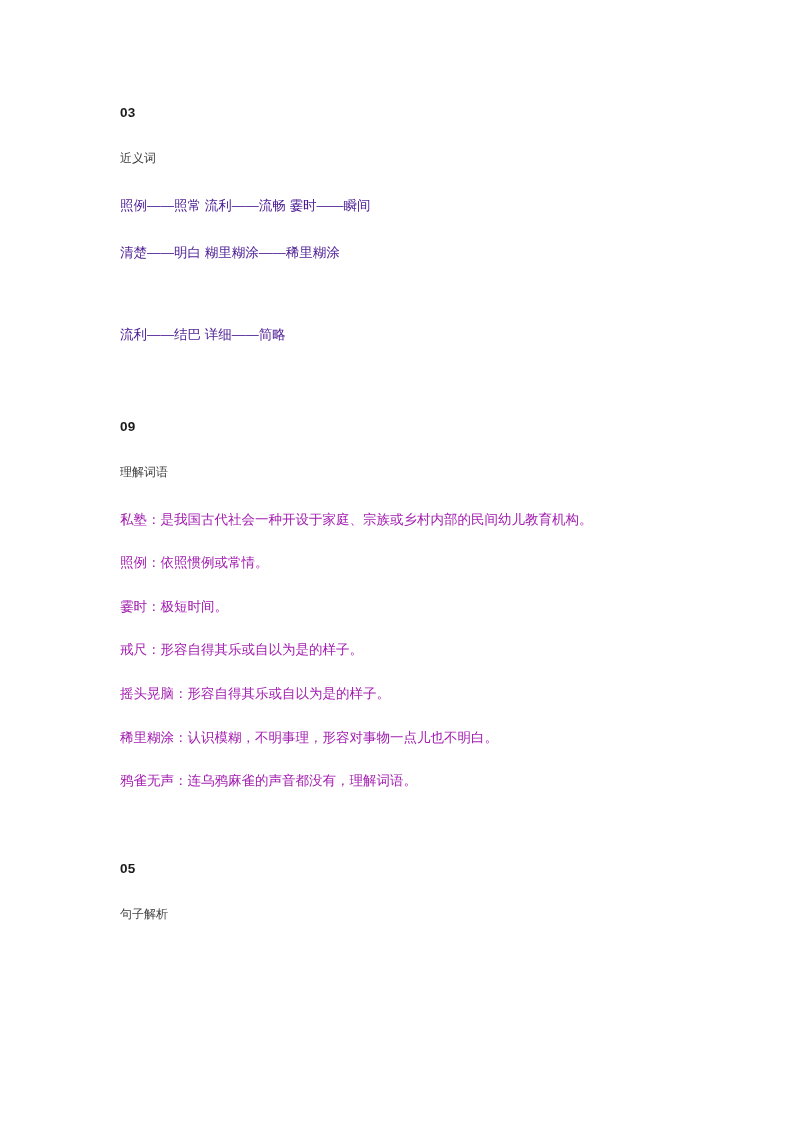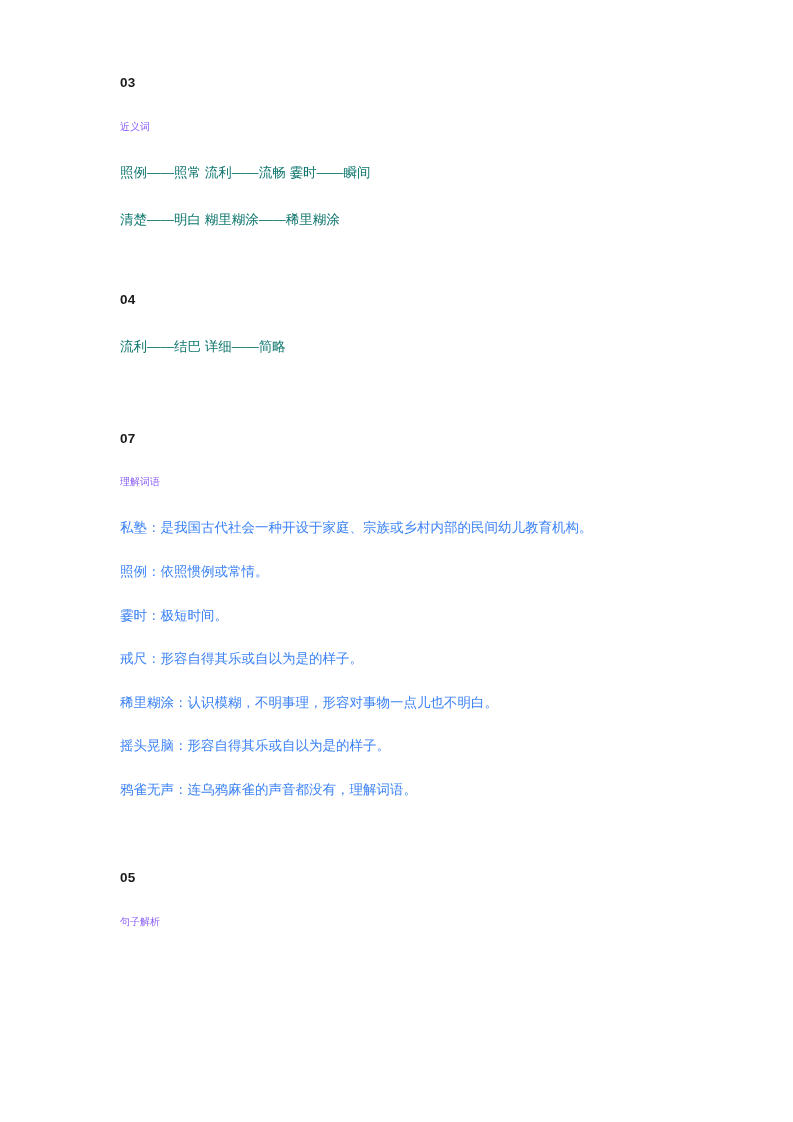--- a/index.html
+++ b/index.html
@@ -12,48 +12,48 @@
     height: 1122px;
     font-family: "Liberation Sans", "DejaVu Sans", sans-serif;
     color: #222222;
     -webkit-font-smoothing: antialiased;
   }
   .page {
     position: relative;
     width: 793px;
     height: 874px;
     box-sizing: border-box;
-    padding: 74px 120px 0 120px;
+    padding: 104px 120px 0 120px;
   }
   .section {
     margin: 0;
   }
   .section-number {
     font-size: 13.5px;
     font-weight: bold;
     color: #1a1a1a;
     letter-spacing: 0.3px;
     line-height: 1.4;
     margin: 0 0 26px 0;
   }
   .section-title {
-    font-size: 10px;
-    color: #8b5cf6;
+    font-size: 12px;
+    color: #404040;
     line-height: 1.5;
     margin: 16px 0 28px 0;
   }
   .para {
     font-size: 13.5px;
-    color: #0f766e;
+    color: #4c1d95;
     line-height: 1.6;
     margin: 0 0 26px 0;
   }
   .para-tight {
     font-size: 13.5px;
-    color: #3b82f6;
+    color: #a21caf;
     line-height: 1.6;
     margin: 0 0 22px 0;
   }
   .gap-lg { height: 34px; }
   .gap-xl { height: 46px; }
 </style>
 </head>
 <body>
 
 <div class="page">
@@ -61,35 +61,34 @@
   <div class="section">
     <div class="section-number">03</div>
     <div class="section-title">近义词</div>
     <div class="para">照例——照常  流利——流畅  霎时——瞬间</div>
     <div class="para">清楚——明白  糊里糊涂——稀里糊涂</div>
   </div>
 
   <div class="gap-lg"></div>
 
   <div class="section">
-    <div class="section-number">04</div>
     <div class="para">流利——结巴  详细——简略</div>
   </div>
 
   <div class="gap-xl"></div>
 
   <div class="section">
-    <div class="section-number">07</div>
+    <div class="section-number">09</div>
     <div class="section-title">理解词语</div>
     <div class="para-tight">私塾：是我国古代社会一种开设于家庭、宗族或乡村内部的民间幼儿教育机构。</div>
     <div class="para-tight">照例：依照惯例或常情。</div>
     <div class="para-tight">霎时：极短时间。</div>
     <div class="para-tight">戒尺：形容自得其乐或自以为是的样子。</div>
+    <div class="para-tight">摇头晃脑：形容自得其乐或自以为是的样子。</div>
     <div class="para-tight">稀里糊涂：认识模糊，不明事理，形容对事物一点儿也不明白。</div>
-    <div class="para-tight">摇头晃脑：形容自得其乐或自以为是的样子。</div>
     <div class="para-tight">鸦雀无声：连乌鸦麻雀的声音都没有，理解词语。</div>
   </div>
 
   <div class="gap-xl"></div>
 
   <div class="section">
     <div class="section-number">05</div>
     <div class="section-title">句子解析</div>
   </div>
 

